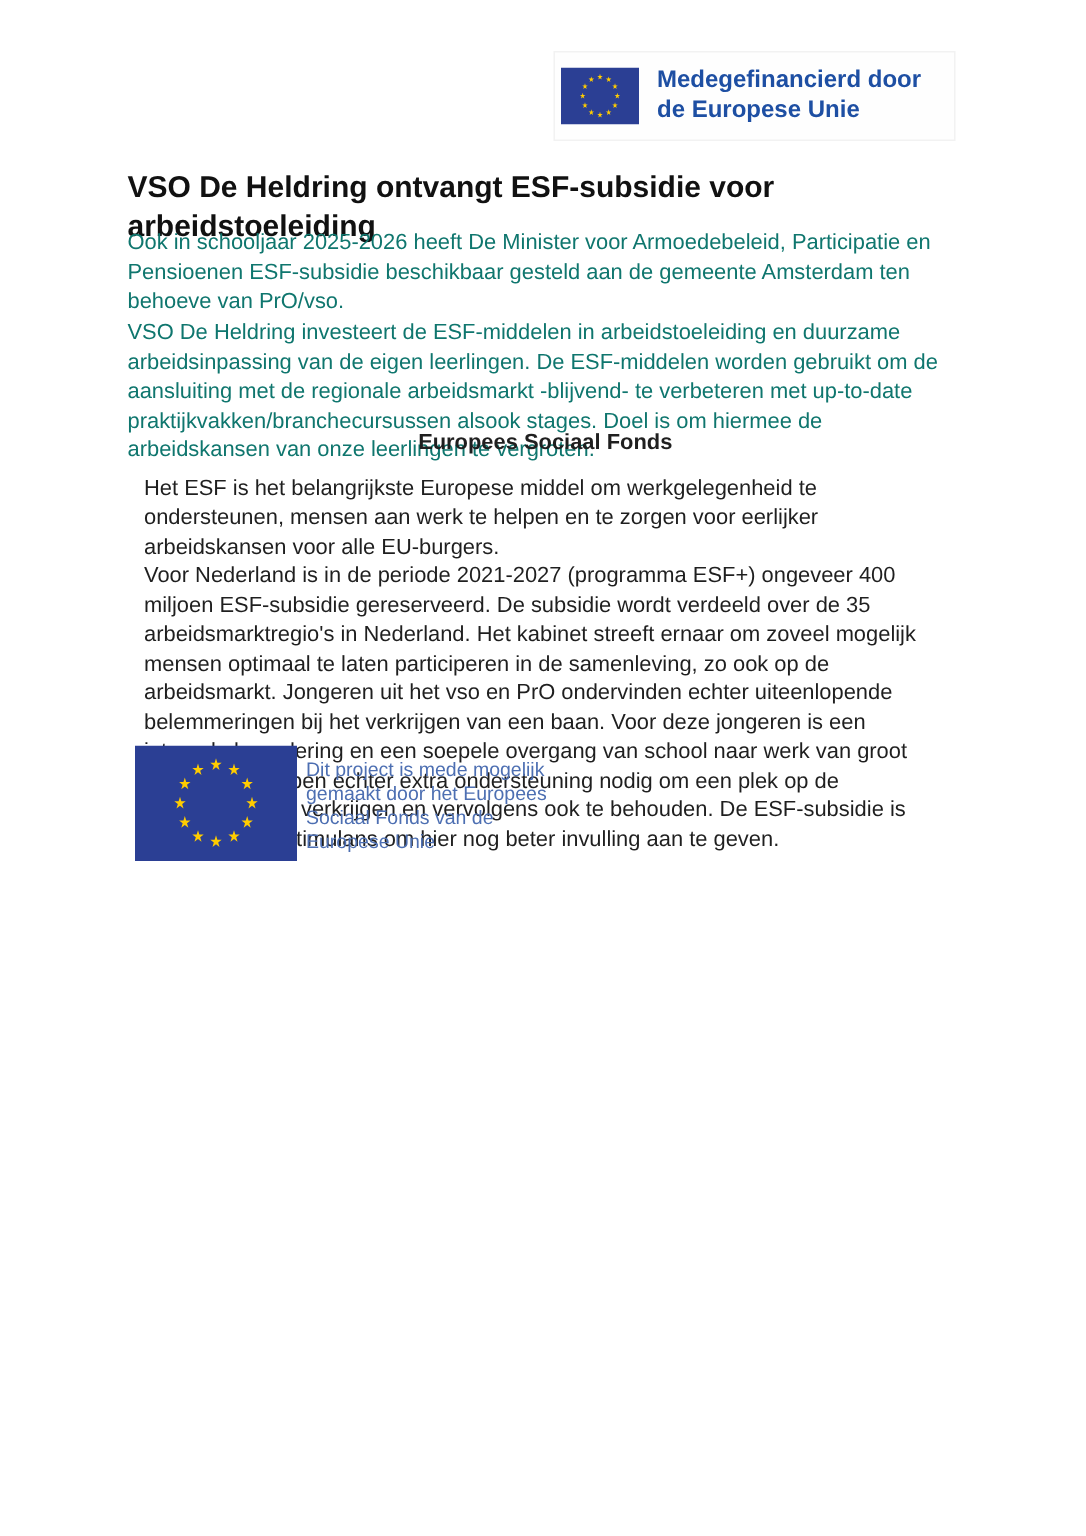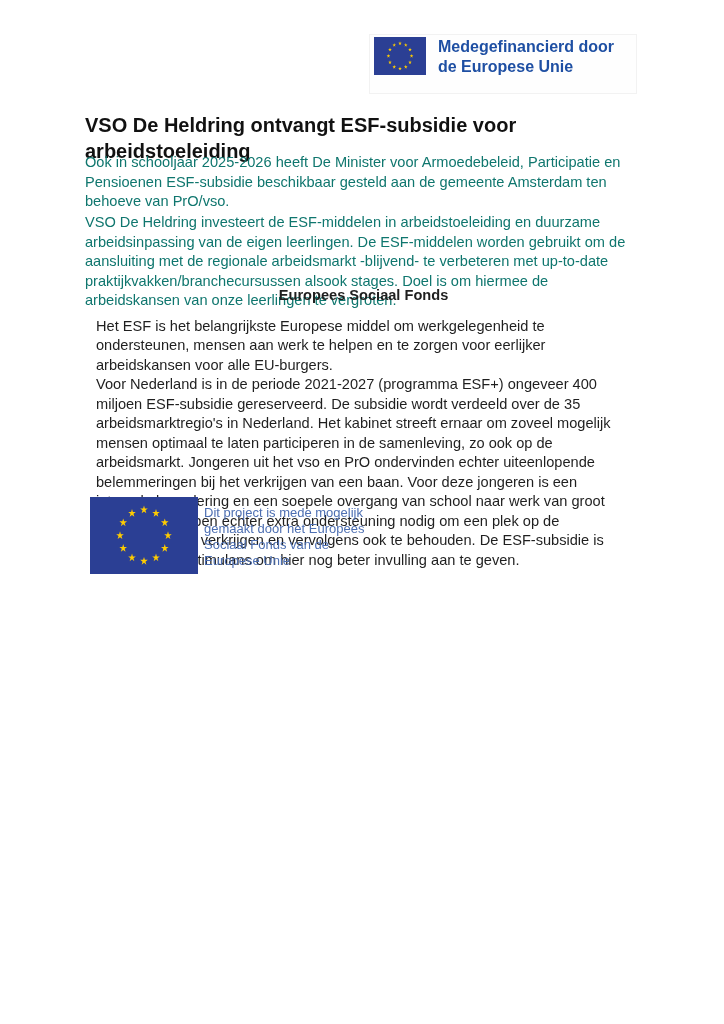--- a/index.html
+++ b/index.html
@@ -8,21 +8,21 @@
     width:724px;height:1024px;
     background:#ffffff;
     font-family:"Liberation Sans",sans-serif;
     color:#1f1f1f;
     overflow:hidden;
   }
   
   .header-logo{
     position:absolute;left:369px;top:34px;
     width:268px;height:60px;
-    display:flex;align-items:flex-start;gap:12px;
+    display:flex;align-items:center;gap:12px;
     box-sizing:border-box;padding:2px 4px;
     background:#fefefe;border:1px solid #f2f2f2;
   }
   .flag-top{width:52px;height:38px;flex:0 0 auto;display:block;}
   .header-logo-text{
     font-weight:bold;font-size:16px;line-height:20px;
     color:#1e4fa3;white-space:pre-line;
   }
   
   .title{

